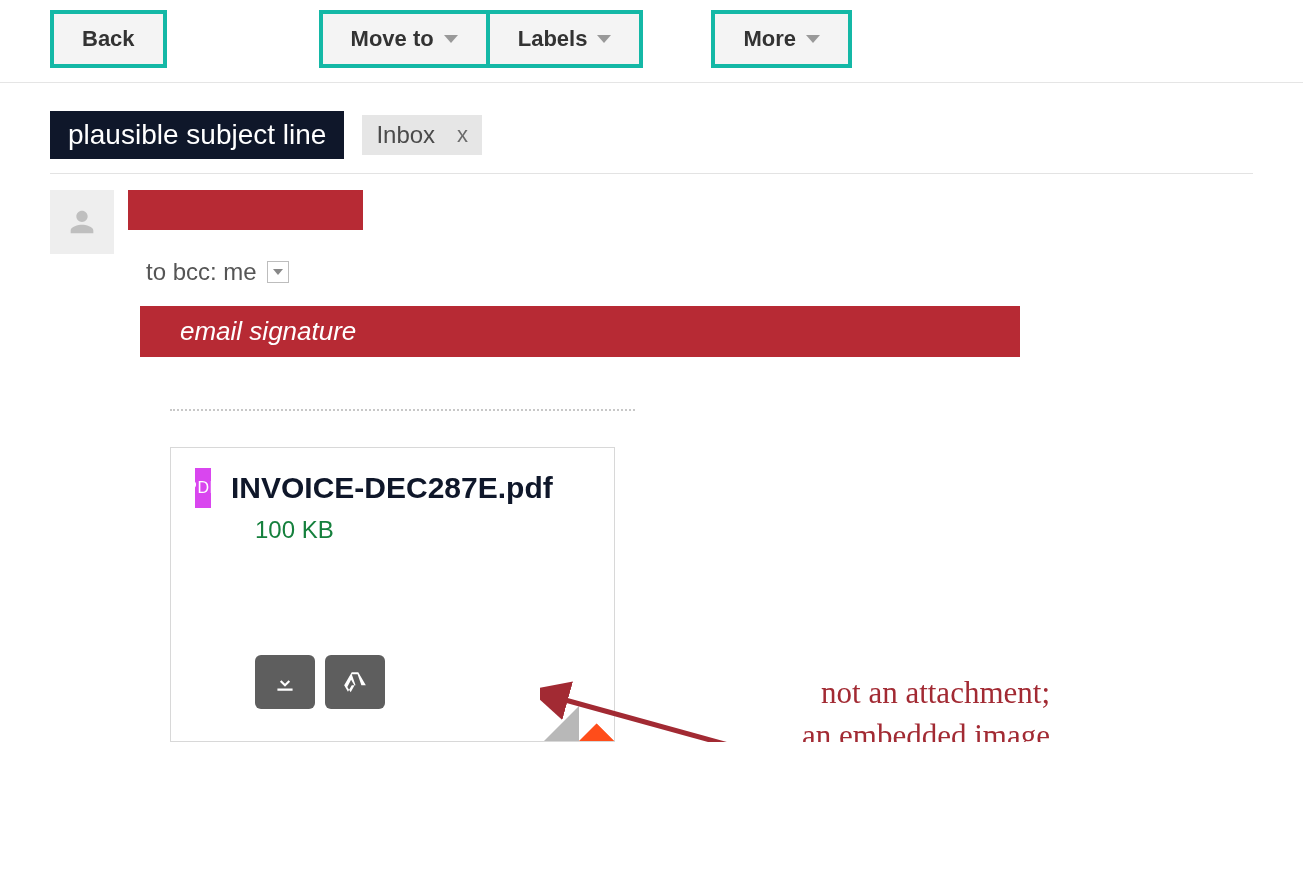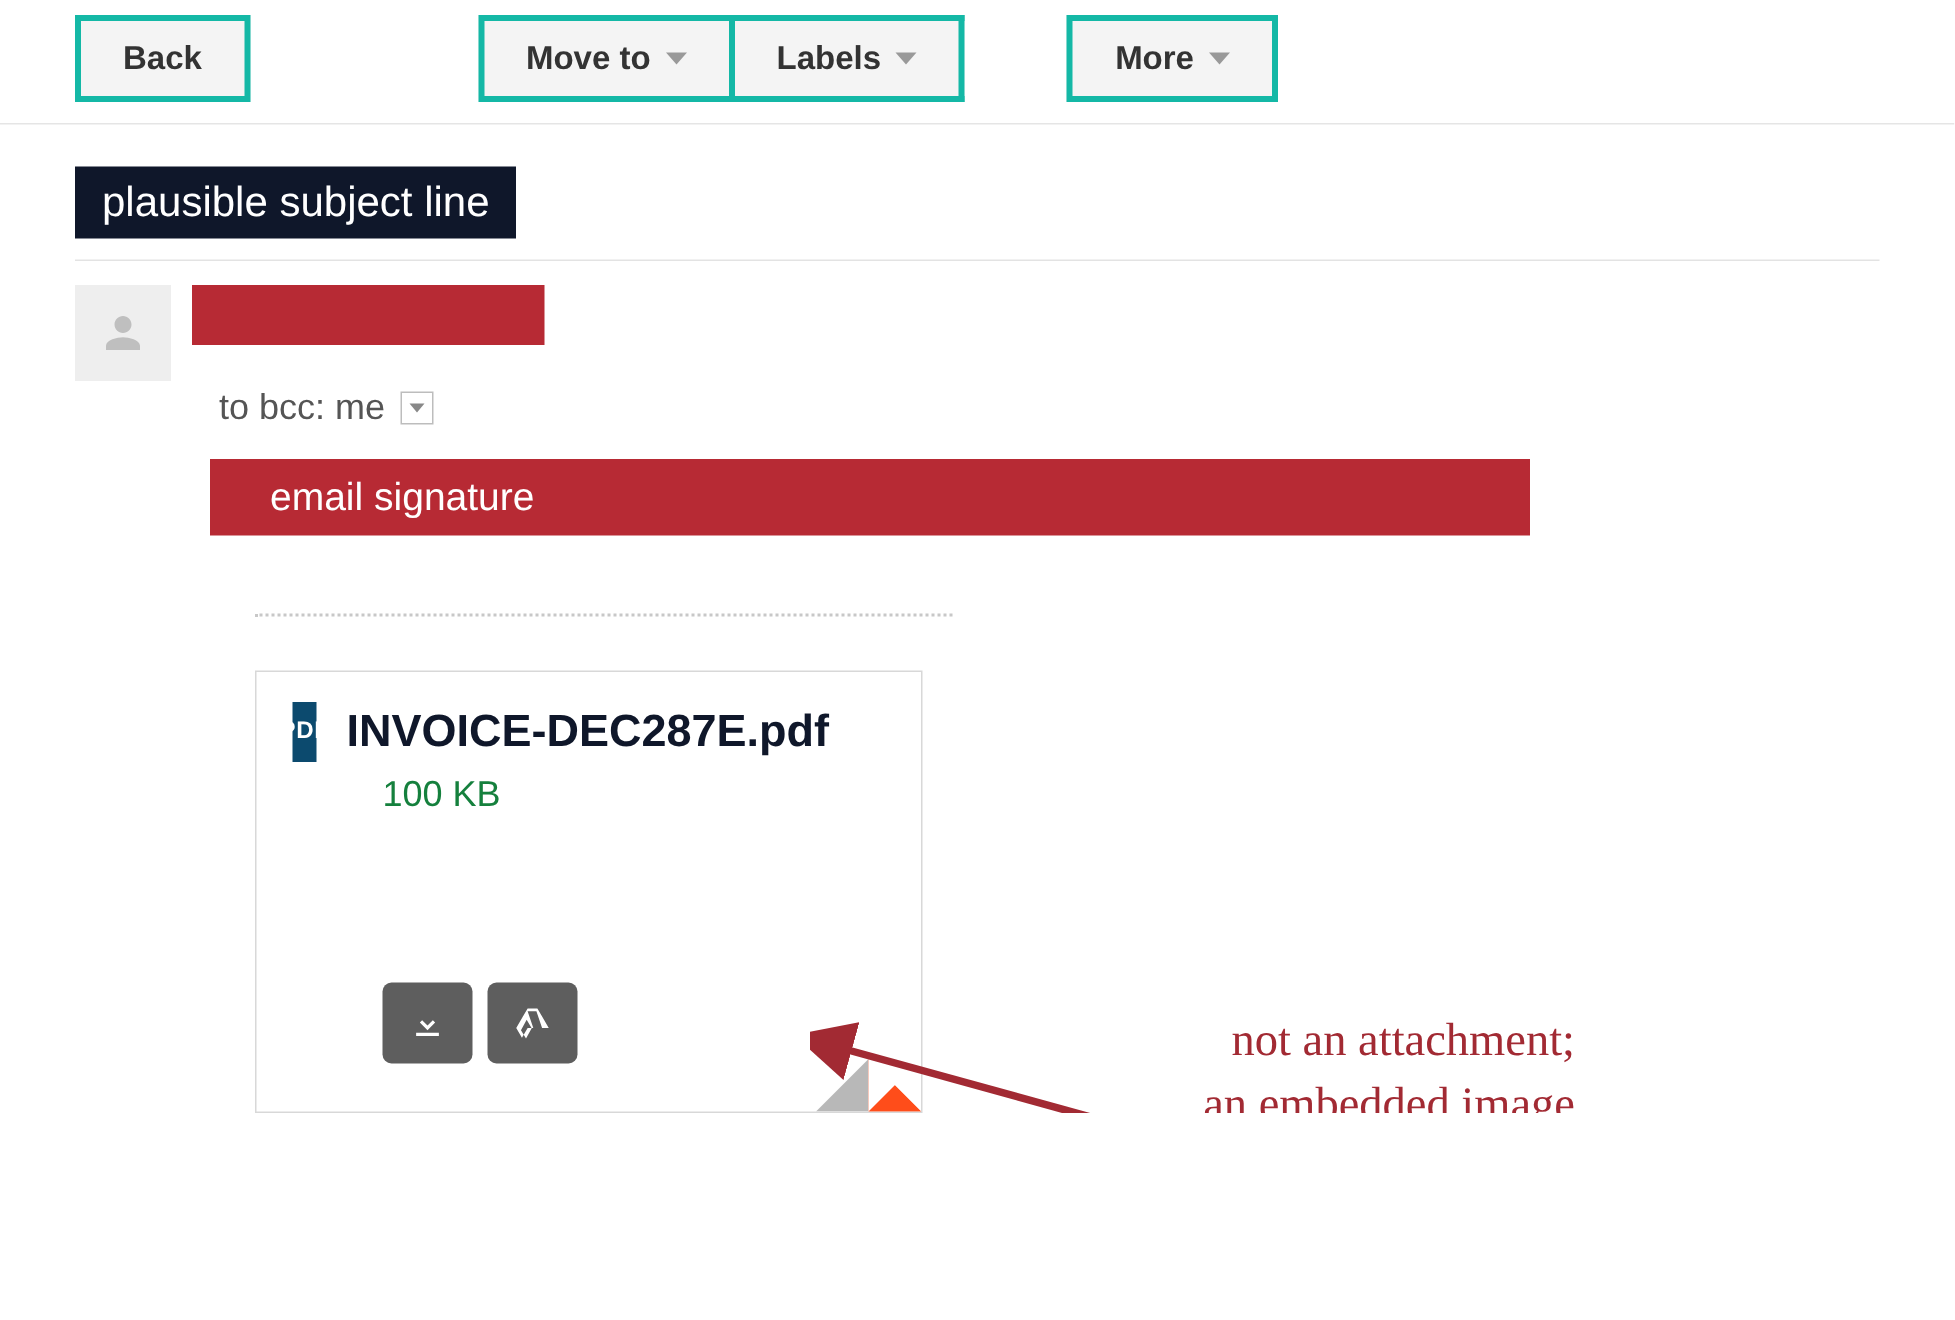--- a/index.html
+++ b/index.html
@@ -117,42 +117,43 @@
     border-top: 6px solid #888;
   }
   
   .sig-bar {
     margin: 20px 50px 0 140px;
     background: #b72a34;
     color: #fff;
     font-size: 26px;
     padding: 10px 40px;
     width: 880px;
+    font-style: italic;
   }
   
   .dotted {
     margin: 52px 0 0 170px;
     width: 465px;
     border-top: 2px dotted #c8c8c8;
   }
   
   .attach-tile {
     margin: 36px 0 0 170px;
     width: 445px;
     height: 295px;
     border: 1px solid #d8d8d8;
     background: #fff;
     position: relative;
     padding: 20px 24px;
   }
   .attach-hdr { display: flex; align-items: center; gap: 20px; }
   .pdf-icon {
-    background: #0c4a6e;
+    background: #d946ef;
     color: #fff;
-    font-weight: 700;
+    font-weight: 400;
     font-size: 16px;
     width: 16px; height: 40px;
     display: flex; align-items: center; justify-content: center;
     letter-spacing: 0.5px;
   }
   .attach-name { font-size: 30px; font-weight: 600; color: #0f172a; }
   .attach-size { margin-left: 60px; margin-top: 8px; font-size: 24px; color: #15803d; }
   .attach-actions {
     position: absolute;
     left: 84px;
@@ -219,20 +220,24 @@
   <button class="btn">
     <span>More</span>
     <span class="caret"></span>
   </button>
 </div>
 
 <div class="content-area">
 
   <div class="subject-row">
     <div class="redact-subject">plausible subject line</div>
+    <div class="label-chip">
+      <span>Inbox</span>
+      <span class="x">x</span>
+    </div>
   </div>
 
   <div class="hr"></div>
 
   <div class="sender-block">
     <div class="avatar">
       <svg width="34" height="34" viewBox="0 0 24 24">
         <path d="M12 12c2.2 0 4-1.8 4-4s-1.8-4-4-4-4 1.8-4 4 1.8 4 4 4zm0 2c-2.7 0-8 1.3-8 4v2h16v-2c0-2.7-5.3-4-8-4z"></path>
       </svg>
     </div>

